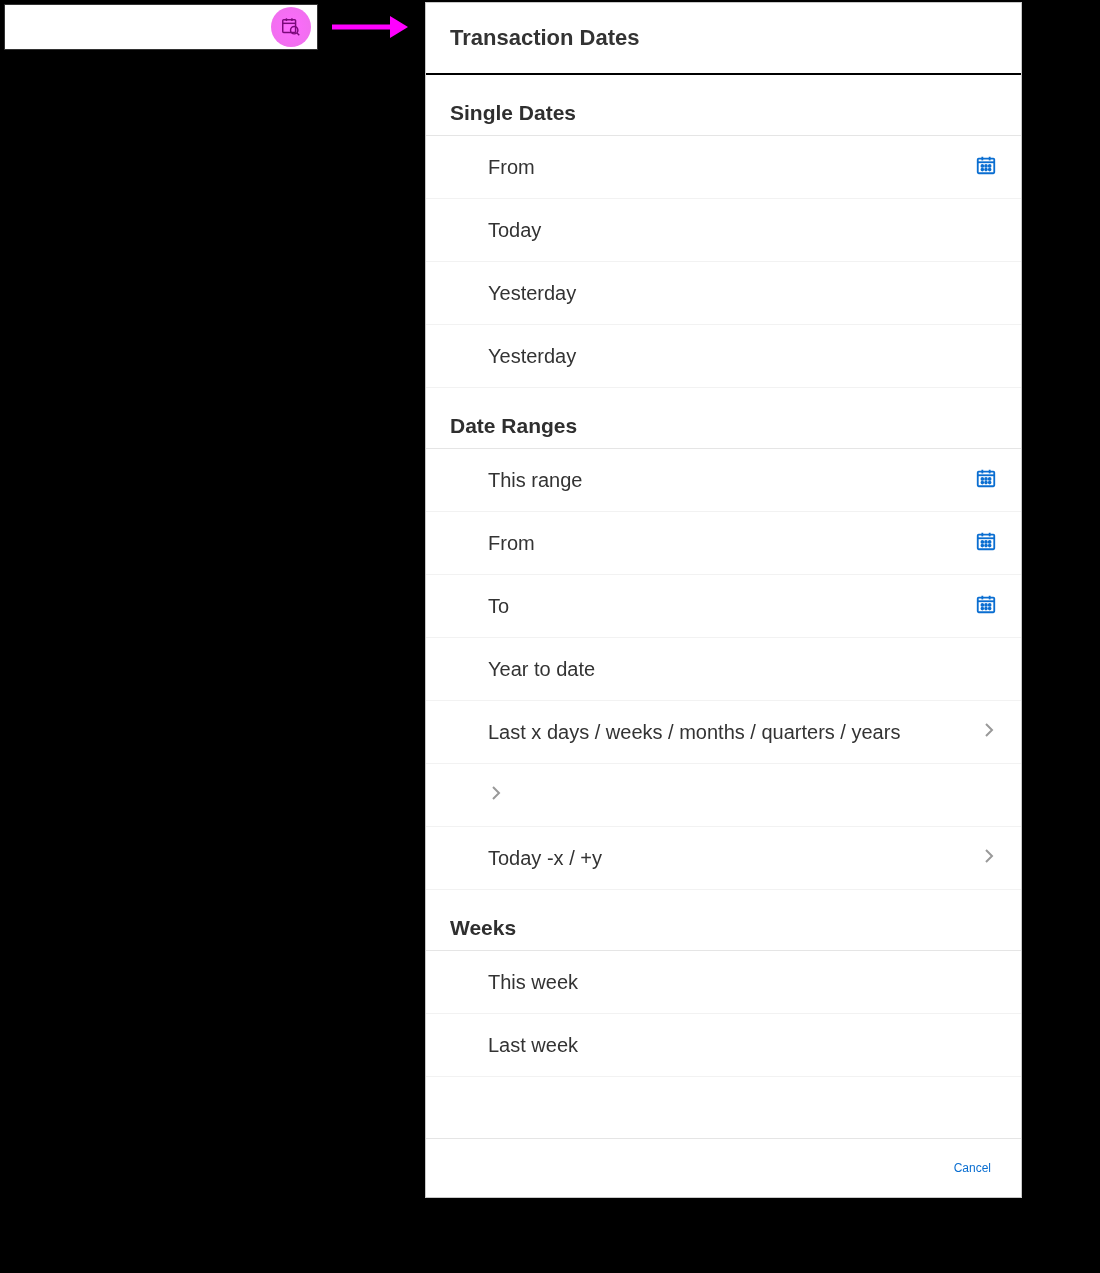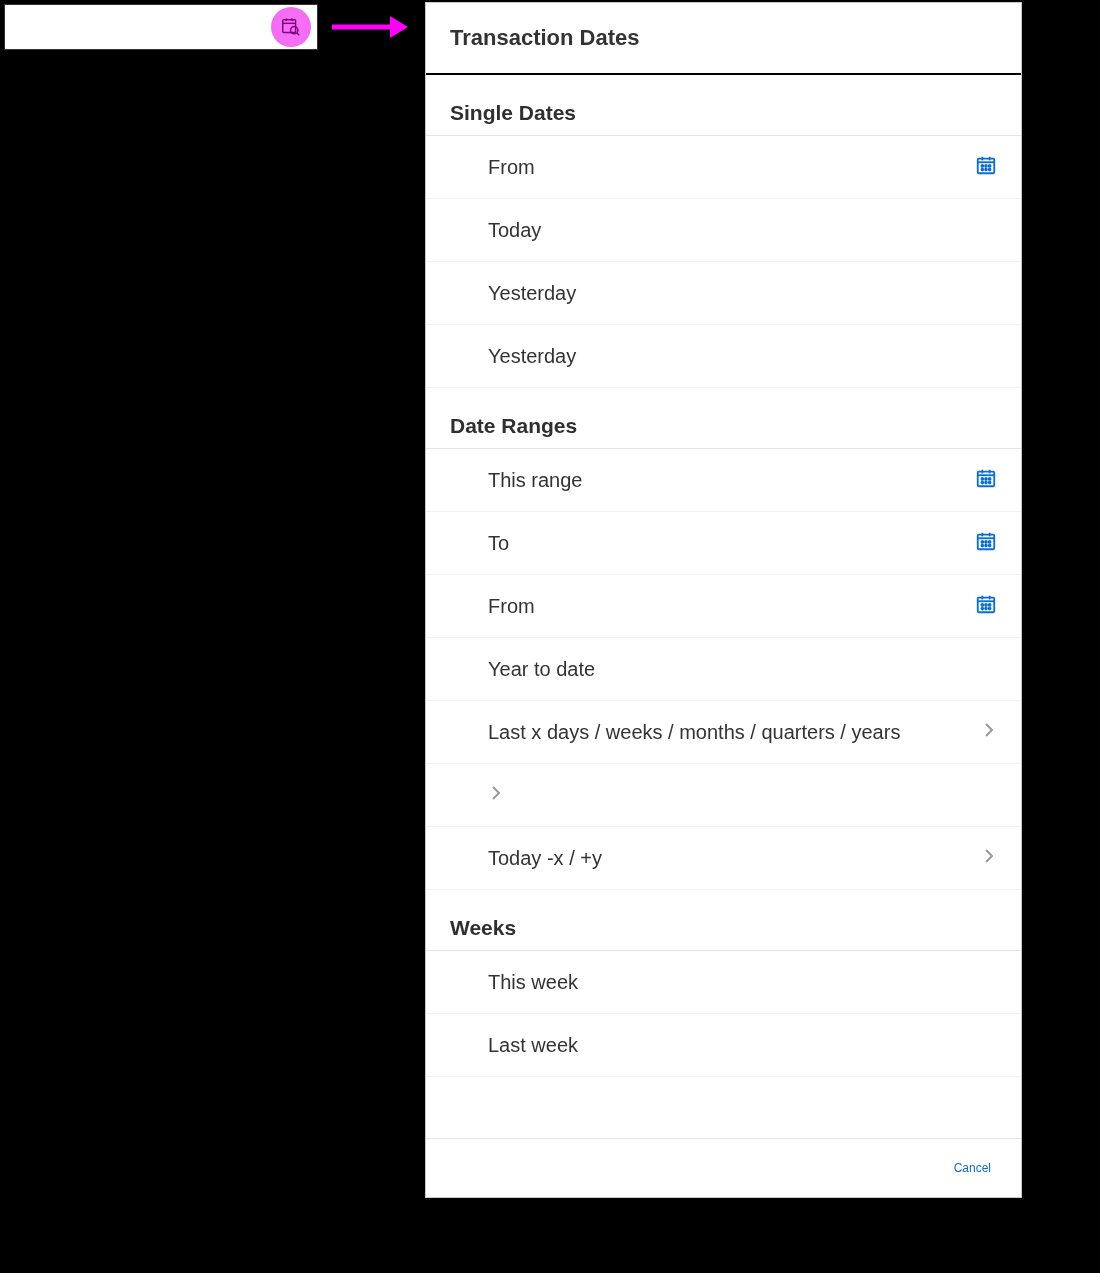--- a/index.html
+++ b/index.html
@@ -183,38 +183,38 @@
             <circle cx="8" cy="13" r="1" fill="#0a6ed1"></circle>
             <circle cx="12" cy="13" r="1" fill="#0a6ed1"></circle>
             <circle cx="16" cy="13" r="1" fill="#0a6ed1"></circle>
             <circle cx="8" cy="17" r="1" fill="#0a6ed1"></circle>
             <circle cx="12" cy="17" r="1" fill="#0a6ed1"></circle>
             <circle cx="16" cy="17" r="1" fill="#0a6ed1"></circle>
           </svg>
       </span>
     </div>
     <div class="list-item">
+      <span class="label">From</span>
+      <span class="icon-cal">
+        <svg viewBox="0 0 24 24" fill="none" stroke="#0a6ed1" stroke-width="2">
+            <rect x="3" y="5" width="18" height="16" rx="1"></rect>
+            <line x1="3" y1="9" x2="21" y2="9"></line>
+            <line x1="8" y1="3" x2="8" y2="7"></line>
+            <line x1="16" y1="3" x2="16" y2="7"></line>
+            <circle cx="8" cy="13" r="1" fill="#0a6ed1"></circle>
+            <circle cx="12" cy="13" r="1" fill="#0a6ed1"></circle>
+            <circle cx="16" cy="13" r="1" fill="#0a6ed1"></circle>
+            <circle cx="8" cy="17" r="1" fill="#0a6ed1"></circle>
+            <circle cx="12" cy="17" r="1" fill="#0a6ed1"></circle>
+            <circle cx="16" cy="17" r="1" fill="#0a6ed1"></circle>
+          </svg>
+      </span>
+    </div>
+    <div class="list-item">
       <span class="label">To</span>
-      <span class="icon-cal">
-        <svg viewBox="0 0 24 24" fill="none" stroke="#0a6ed1" stroke-width="2">
-            <rect x="3" y="5" width="18" height="16" rx="1"></rect>
-            <line x1="3" y1="9" x2="21" y2="9"></line>
-            <line x1="8" y1="3" x2="8" y2="7"></line>
-            <line x1="16" y1="3" x2="16" y2="7"></line>
-            <circle cx="8" cy="13" r="1" fill="#0a6ed1"></circle>
-            <circle cx="12" cy="13" r="1" fill="#0a6ed1"></circle>
-            <circle cx="16" cy="13" r="1" fill="#0a6ed1"></circle>
-            <circle cx="8" cy="17" r="1" fill="#0a6ed1"></circle>
-            <circle cx="12" cy="17" r="1" fill="#0a6ed1"></circle>
-            <circle cx="16" cy="17" r="1" fill="#0a6ed1"></circle>
-          </svg>
-      </span>
-    </div>
-    <div class="list-item">
-      <span class="label">From</span>
       <span class="icon-cal">
         <svg viewBox="0 0 24 24" fill="none" stroke="#0a6ed1" stroke-width="2">
             <rect x="3" y="5" width="18" height="16" rx="1"></rect>
             <line x1="3" y1="9" x2="21" y2="9"></line>
             <line x1="8" y1="3" x2="8" y2="7"></line>
             <line x1="16" y1="3" x2="16" y2="7"></line>
             <circle cx="8" cy="13" r="1" fill="#0a6ed1"></circle>
             <circle cx="12" cy="13" r="1" fill="#0a6ed1"></circle>
             <circle cx="16" cy="13" r="1" fill="#0a6ed1"></circle>
             <circle cx="8" cy="17" r="1" fill="#0a6ed1"></circle>

